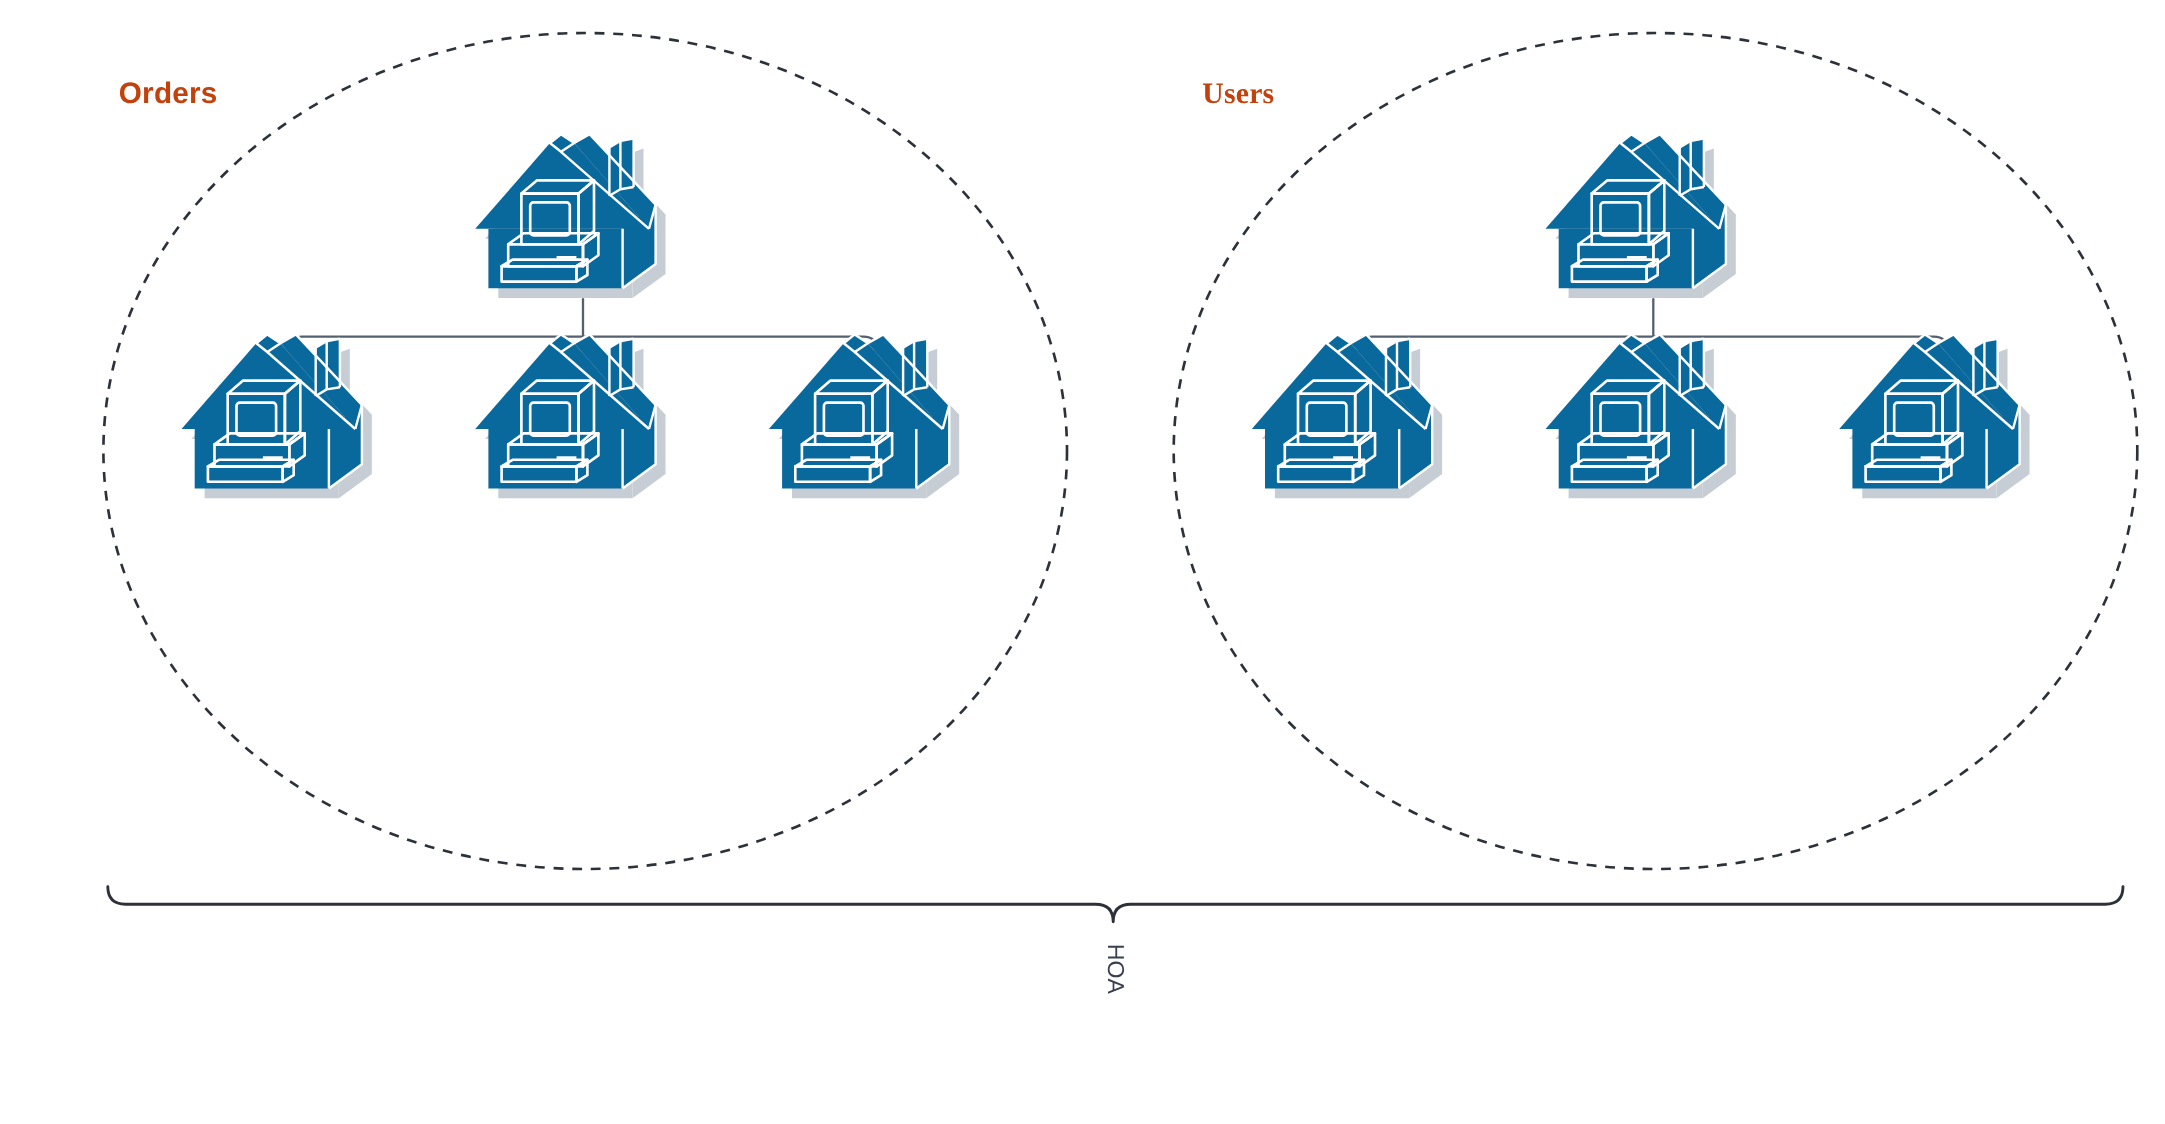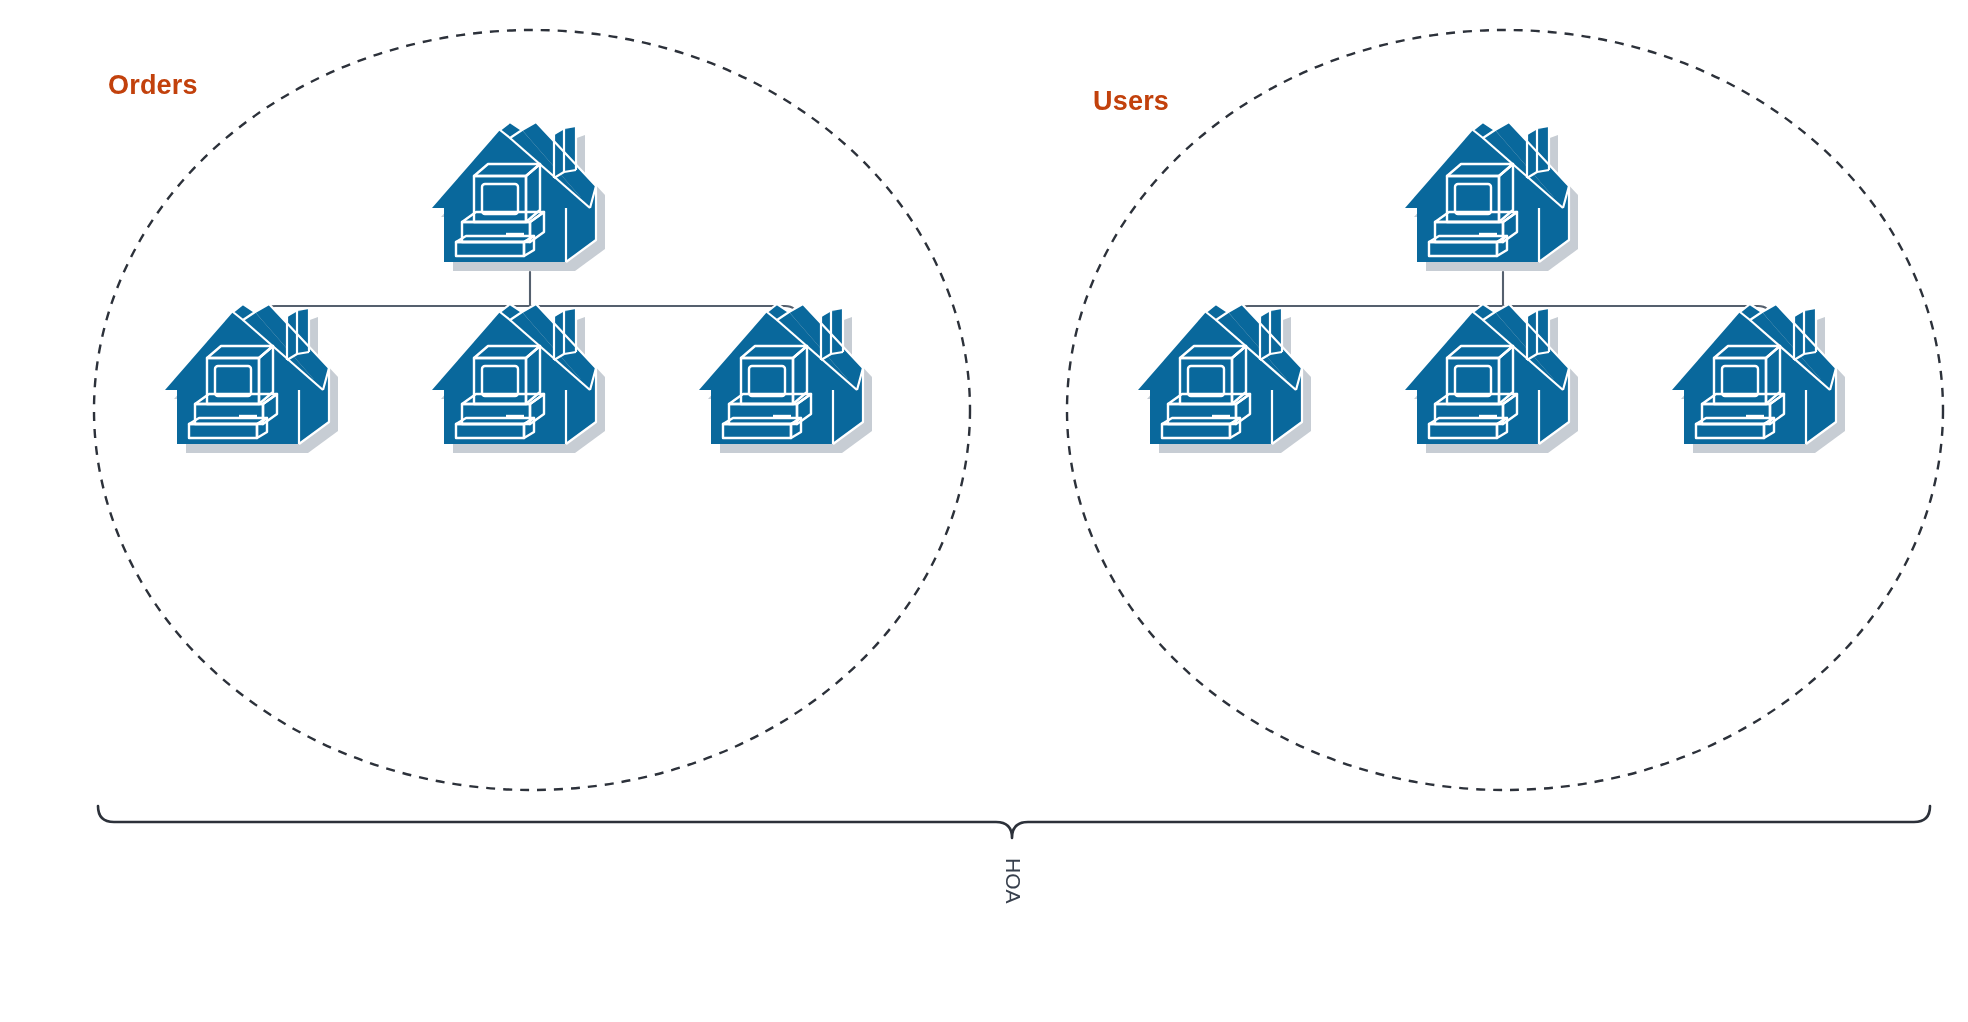--- a/index.html
+++ b/index.html
@@ -32,21 +32,21 @@
     position: absolute;
     font-family: "Liberation Sans", sans-serif;
     font-size: 27px;
     font-weight: bold;
     color: #c2410c;
     letter-spacing: 0.2px;
     white-space: nowrap;
     line-height: 1;
   }
   #label-orders { left: 108px; top: 72px; }
-  #label-users  { left: 1093px; top: 88px; }
+  #label-users  { left: 1093px; top: 72px; font-family: Liberation Serif, serif; }
   .brace-label {
     position: absolute;
     font-family: "Liberation Sans", sans-serif;
     font-size: 21px;
     font-weight: normal;
     color: #38404d;
     white-space: nowrap;
     line-height: 1;
     transform: rotate(90deg);
     transform-origin: left top;

